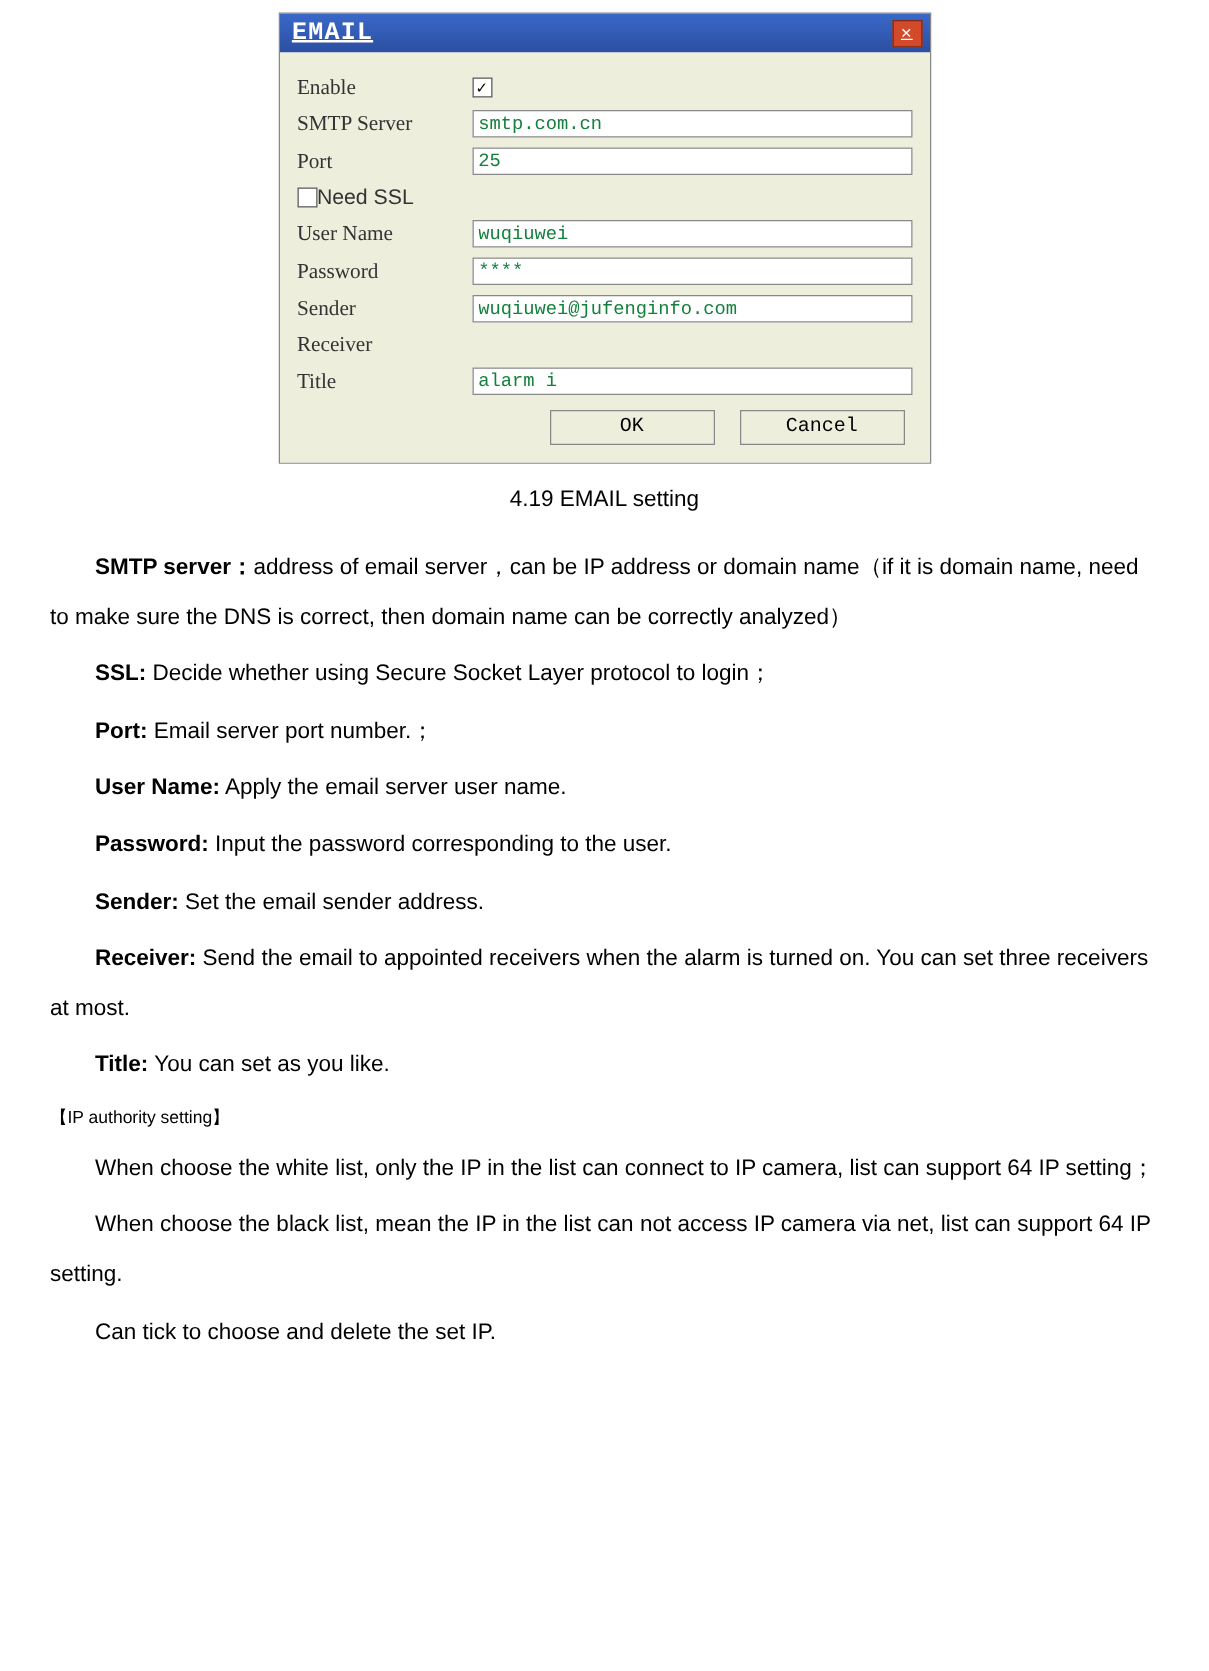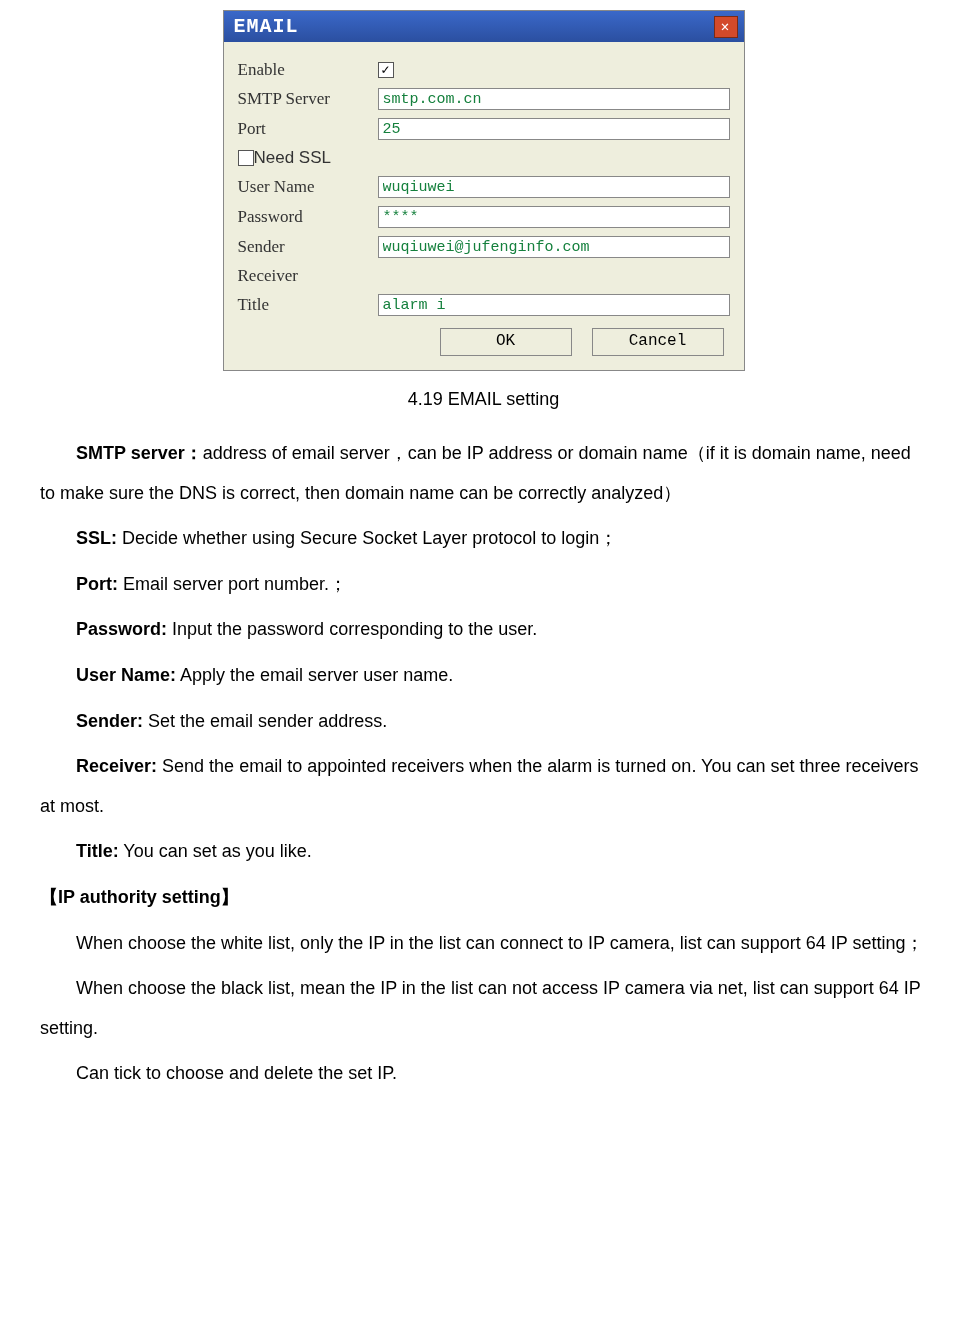--- a/index.html
+++ b/index.html
@@ -22,20 +22,21 @@
     display: flex;
     align-items: center;
     justify-content: space-between;
     background: linear-gradient(#3a68c9, #2b4fa0);
     padding: 4px 6px 4px 10px;
     color: #fff;
     font-family: "Courier New", monospace;
     font-weight: bold;
     font-size: 20px;
     letter-spacing: 1px;
+    text-decoration: underline;
   }
   .close-btn {
     width: 22px;
     height: 20px;
     background: #d34a2a;
     border: 1px solid #7a2a15;
     display: flex;
     align-items: center;
     justify-content: center;
     color: #fff;
@@ -118,22 +119,22 @@
     margin: 0 0 6px 0;
     text-indent: 2em;
   }
   .doc-text p.noindent {
     text-indent: 0;
   }
   .doc-text b {
     font-weight: bold;
   }
   .section-heading {
-    font-weight: bold;
-    font-size: 18px;
+    font-weight: normal;
+    font-size: 14px;
     margin: 10px 0;
     text-indent: 0;
   }
 </style>
 </head>
 <body>
 
 <div class="page">
 
   <div class="dialog-wrap">
@@ -196,22 +197,22 @@
 
     </div>
   </div>
 
   <div class="caption">4.19 EMAIL setting</div>
 
   <div class="doc-text">
     <p><b>SMTP server：</b><span>address of email server，can be IP address or domain name（if it is domain name, need to make sure the DNS is correct, then domain name can be correctly analyzed）</span></p>
     <p><b>SSL:</b><span> Decide whether using Secure Socket Layer protocol to login；</span></p>
     <p><b>Port:</b><span> Email server port number.；</span></p>
+    <p><b>User Name:</b><span> Apply the email server user name.</span></p>
     <p><b>Password:</b><span> Input the password corresponding to the user.</span></p>
-    <p><b>User Name:</b><span> Apply the email server user name.</span></p>
     <p><b>Sender:</b><span> Set the email sender address.</span></p>
     <p><b>Receiver:</b><span> Send the email to appointed receivers when the alarm is turned on. You can set three receivers at most.</span></p>
     <p><b>Title:</b><span> You can set as you like.</span></p>
     <p class="section-heading noindent">【IP authority setting】</p>
     <p>When choose the white list, only the IP in the list can connect to IP camera, list can support 64 IP setting；</p>
     <p>When choose the black list, mean the IP in the list can not access IP camera via net, list can support 64 IP setting.</p>
     <p>Can tick to choose and delete the set IP.</p>
   </div>
 
 </div>

